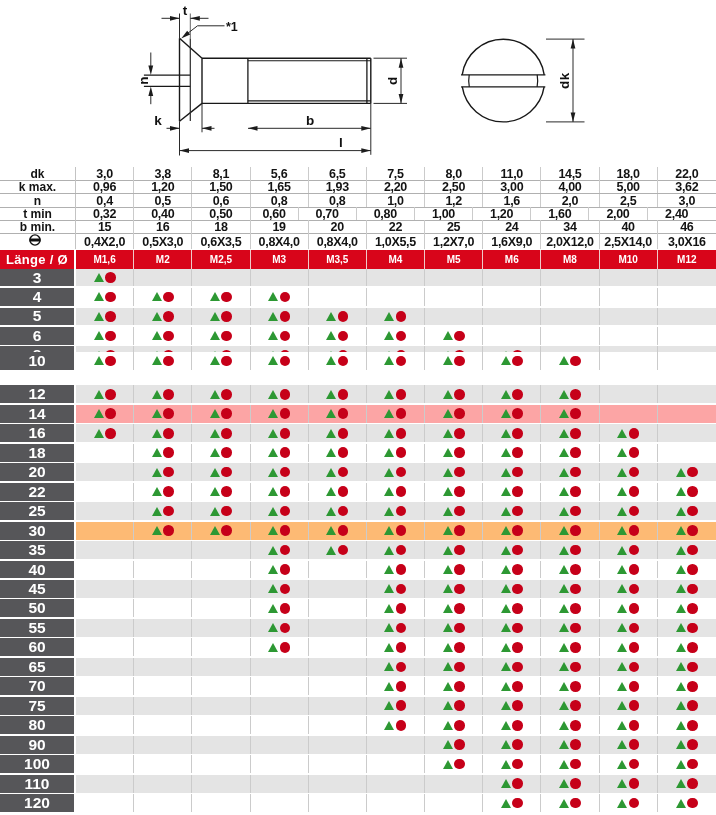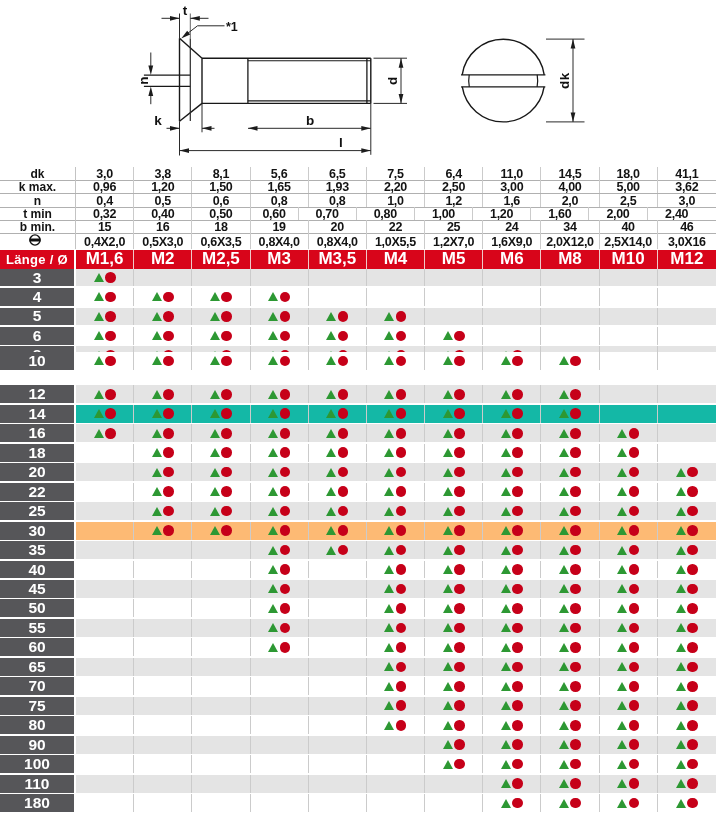--- a/index.html
+++ b/index.html
@@ -4,21 +4,21 @@
 html,body{margin:0;padding:0;background:#fff;}
 body{width:716px;height:815px;position:relative;overflow:hidden;
      font-family:"Liberation Sans",sans-serif;}
 .row{position:absolute;left:0;width:716px;display:flex;}
 .cell{box-sizing:border-box;height:100%;border-right:1px solid #cbcbcb;
       display:flex;align-items:center;justify-content:center;}
 .cell.last{border-right:none;}
 .sl{border-right:1px solid #c3c3c3;font-weight:bold;font-size:12px;color:#131313;padding-top:1px;}
 .sv{font-weight:bold;font-size:12.5px;color:#131313;white-space:nowrap;letter-spacing:-0.3px;padding-top:1px;}
 .hl{background:#d8051a;border-right:2px solid #fff;color:#fff;font-weight:bold;font-size:13px;letter-spacing:0.3px;}
-.hc{background:#d8051a;border-right:1px solid #efc9c9;color:#fff;font-weight:bold;font-size:17px;}
+.hc{background:#d8051a;border-right:1px solid #efc9c9;color:#fff;font-weight:bold;font-size:10px;}
 .rl{background:#565659;border-right:2px solid #fff;color:#fff;font-weight:bold;font-size:15.5px;}
 .tr{width:0;height:0;border-left:5.2px solid transparent;border-right:5.2px solid transparent;
     border-bottom:9.5px solid #2d9833;}
 .ci{width:10.6px;height:10.6px;border-radius:50%;background:#c60019;margin-left:1.4px;}
 
 </style></head><body>
 
 <svg width="716" height="165" viewBox="0 0 716 165" style="position:absolute;left:0;top:0">
 
 <g>
@@ -123,25 +123,25 @@
 </svg>
 
 <div class="row" style="top:166.7px;height:13.5px;border-bottom:1px solid #b0b0b0;">
 <div class="cell sl" style="width:76.0px">dk</div>
 <div class="cell sv" style="width:58.182px">3,0</div>
 <div class="cell sv" style="width:58.182px">3,8</div>
 <div class="cell sv" style="width:58.182px">8,1</div>
 <div class="cell sv" style="width:58.182px">5,6</div>
 <div class="cell sv" style="width:58.182px">6,5</div>
 <div class="cell sv" style="width:58.182px">7,5</div>
-<div class="cell sv" style="width:58.182px">6,4</div>
+<div class="cell sv" style="width:58.182px">8,0</div>
 <div class="cell sv" style="width:58.182px">11,0</div>
 <div class="cell sv" style="width:58.182px">14,5</div>
 <div class="cell sv" style="width:58.182px">18,0</div>
-<div class="cell sv last" style="width:58.182px">41,1</div>
+<div class="cell sv last" style="width:58.182px">22,0</div>
 </div>
 
 <div class="row" style="top:180.2px;height:13.3px;border-bottom:1px solid #b0b0b0;">
 <div class="cell sl" style="width:76.0px">k max.</div>
 <div class="cell sv" style="width:58.182px">0,96</div>
 <div class="cell sv" style="width:58.182px">1,20</div>
 <div class="cell sv" style="width:58.182px">1,50</div>
 <div class="cell sv" style="width:58.182px">1,65</div>
 <div class="cell sv" style="width:58.182px">1,93</div>
 <div class="cell sv" style="width:58.182px">2,20</div>
@@ -506,21 +506,21 @@
     </div>
 
 <div class="cell" style="width:58.182px">
       <i class="tr"></i>
       <i class="ci"></i>
     </div>
 <div class="cell" style="width:58.182px"></div>
 <div class="cell last" style="width:58.182px"></div>
 </div>
 
-<div class="row" style="top:404.85px;height:17.9px;background:#14b8a6">
+<div class="row" style="top:404.85px;height:17.9px;background:#fca5a5">
 <div class="cell rl" style="width:76.0px">14</div>
 
 <div class="cell" style="width:58.182px">
       <i class="tr"></i>
       <i class="ci"></i>
     </div>
 
 <div class="cell" style="width:58.182px">
       <i class="tr"></i>
       <i class="ci"></i>
@@ -1403,21 +1403,21 @@
       <i class="ci"></i>
     </div>
 
 <div class="cell last" style="width:58.182px">
       <i class="tr"></i>
       <i class="ci"></i>
     </div>
 </div>
 
 <div class="row" style="top:794.13px;height:17.9px;background:#ffffff">
-<div class="cell rl" style="width:76.0px">180</div>
+<div class="cell rl" style="width:76.0px">120</div>
 <div class="cell" style="width:58.182px"></div>
 <div class="cell" style="width:58.182px"></div>
 <div class="cell" style="width:58.182px"></div>
 <div class="cell" style="width:58.182px"></div>
 <div class="cell" style="width:58.182px"></div>
 <div class="cell" style="width:58.182px"></div>
 <div class="cell" style="width:58.182px"></div>
 
 <div class="cell" style="width:58.182px">
       <i class="tr"></i>

